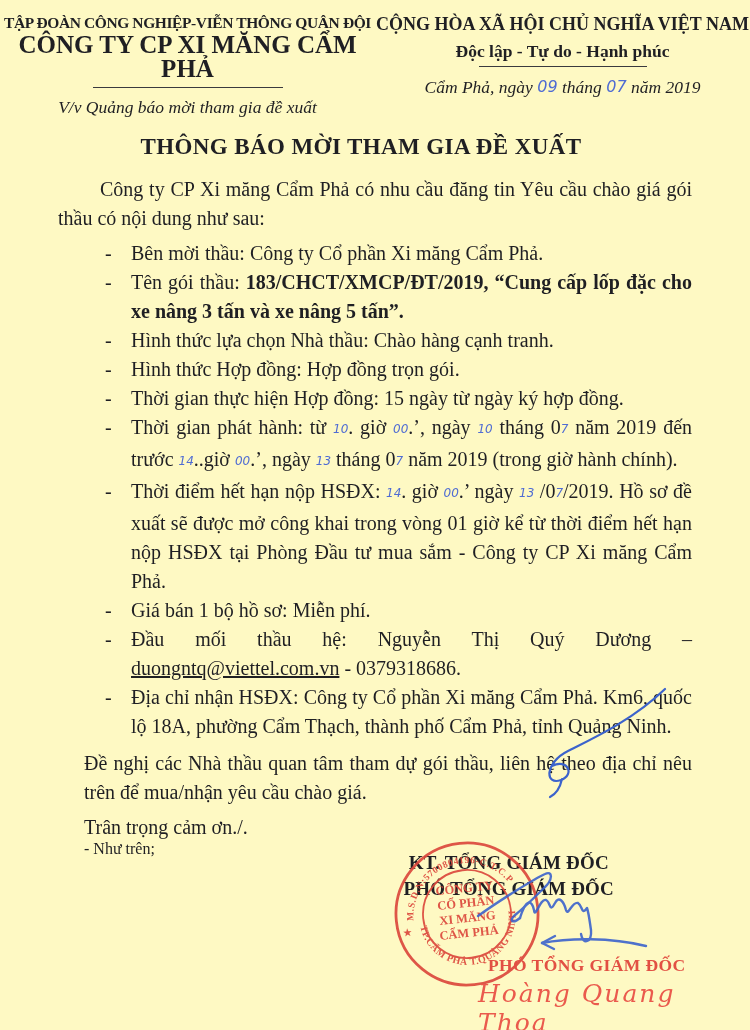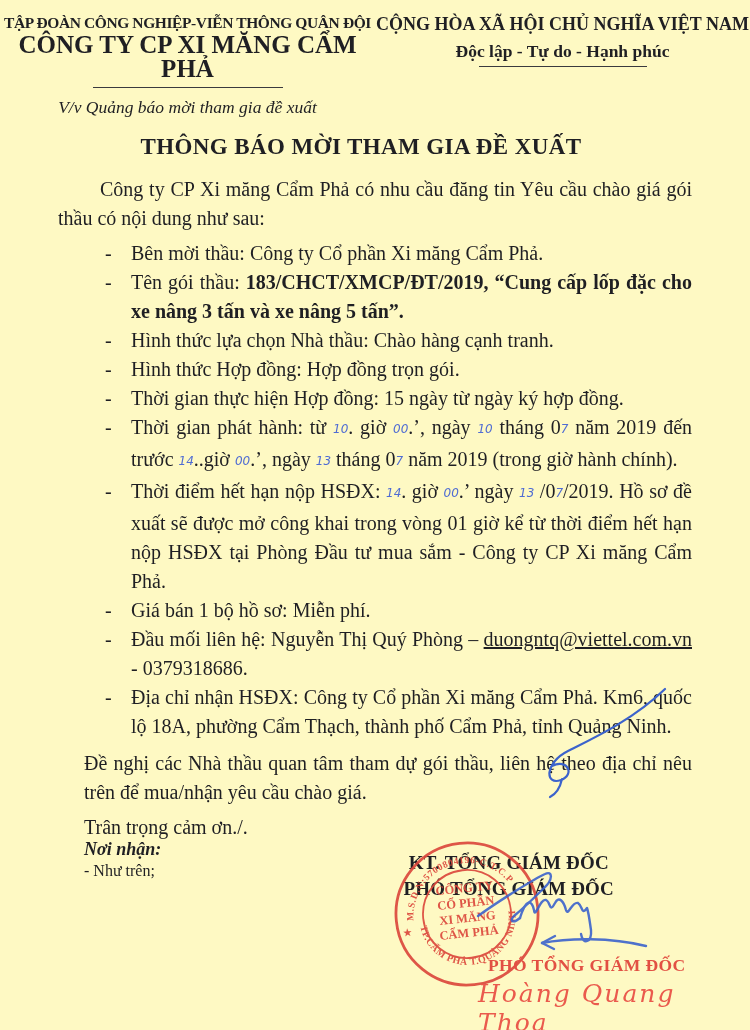--- a/index.html
+++ b/index.html
@@ -57,20 +57,21 @@
     <div class="hdr-col">
       <div class="org-line">TẬP ĐOÀN CÔNG NGHIỆP-VIỄN THÔNG QUÂN ĐỘI</div>
       <div class="company-line">CÔNG TY CP XI MĂNG CẨM PHẢ</div>
       <div class="rule rule-left"></div>
       <div class="subject-line">V/v Quảng báo mời tham gia đề xuất</div>
     </div>
     <div class="hdr-col">
       <div class="national-line">CỘNG HÒA XÃ HỘI CHỦ NGHĨA VIỆT NAM</div>
       <div class="motto-line">Độc lập - Tự do - Hạnh phúc</div>
       <div class="rule rule-right"></div>
+      <div class="dateline"><span class="s-n">Cẩm Phả, ngày </span><span class="s-h">09</span><span class="s-n"> tháng </span><span class="s-h">07</span><span class="s-n"> năm 2019</span></div>
     </div>
   </header>
 
   <h1 class="doc-title">THÔNG BÁO MỜI THAM GIA ĐỀ XUẤT</h1>
 
   <div class="doc-main">
     <p class="intro">Công ty CP Xi măng Cẩm Phả có nhu cầu đăng tin Yêu cầu chào giá gói thầu có nội dung như sau:</p>
     <ul class="tender">
         <li>
           <span class="bullet">-</span>
@@ -99,37 +100,36 @@
         <li>
           <span class="bullet">-</span>
           <span class="li-text"><span class="s-n">Thời điểm hết hạn nộp HSĐX: </span><span class="s-h">14</span><span class="s-n">. giờ </span><span class="s-h">00</span><span class="s-n">.’ ngày </span><span class="s-h">13</span><span class="s-n"> /0</span><span class="s-h">7</span><span class="s-n">/2019. Hồ sơ đề xuất sẽ được mở công khai trong vòng 01 giờ kể từ thời điểm hết hạn nộp HSĐX tại Phòng Đầu tư mua sắm - Công ty CP Xi măng Cẩm Phả.</span></span>
         </li>
         <li>
           <span class="bullet">-</span>
           <span class="li-text"><span class="s-n">Giá bán 1 bộ hồ sơ: Miễn phí.</span></span>
         </li>
         <li>
           <span class="bullet">-</span>
-          <span class="li-text"><span class="s-n">Đầu mối liên hệ: Nguyễn Thị Quý Phòng – </span><span class="s-u">duongntq@viettel.com.vn</span><span class="s-n"> - 0379318686.</span></span>
+          <span class="li-text"><span class="s-n">Đầu mối thầu hệ: Nguyễn Thị Quý Dương – </span><span class="s-u">duongntq@viettel.com.vn</span><span class="s-n"> - 0379318686.</span></span>
         </li>
         <li>
           <span class="bullet">-</span>
           <span class="li-text"><span class="s-n">Địa chỉ nhận HSĐX: Công ty Cổ phần Xi măng Cẩm Phả. Km6, quốc lộ 18A, phường Cẩm Thạch, thành phố Cẩm Phả, tỉnh Quảng Ninh.</span></span>
         </li>
       </ul>
     <p class="closing">Đề nghị các Nhà thầu quan tâm tham dự gói thầu, liên hệ theo địa chỉ nêu trên để mua/nhận yêu cầu chào giá.</p>
     <p class="thanks">Trân trọng cảm ơn./.</p>
     <div class="sign-block">
       <div>KT. TỔNG GIÁM ĐỐC</div>
       <div>PHÓ TỔNG GIÁM ĐỐC</div>
     </div>
   </div>
 
   <div class="recipients">
-    <div class="head">Nơi nhận:</div>
     <div>- Như trên;</div>
   </div>
 
   <svg class="stamp" width="150" height="150" viewBox="0 0 150 150">
     <defs>
       <path id="arcTop" d="M 21,78 A 54,54 0 0 1 129,78"></path>
       <path id="arcBot" d="M 27,78 A 48,48 0 0 0 123,78"></path>
     </defs>
     <g fill="currentColor">
       <circle cx="75" cy="75" r="71" fill="none" stroke="currentColor" stroke-width="2.8"></circle>

